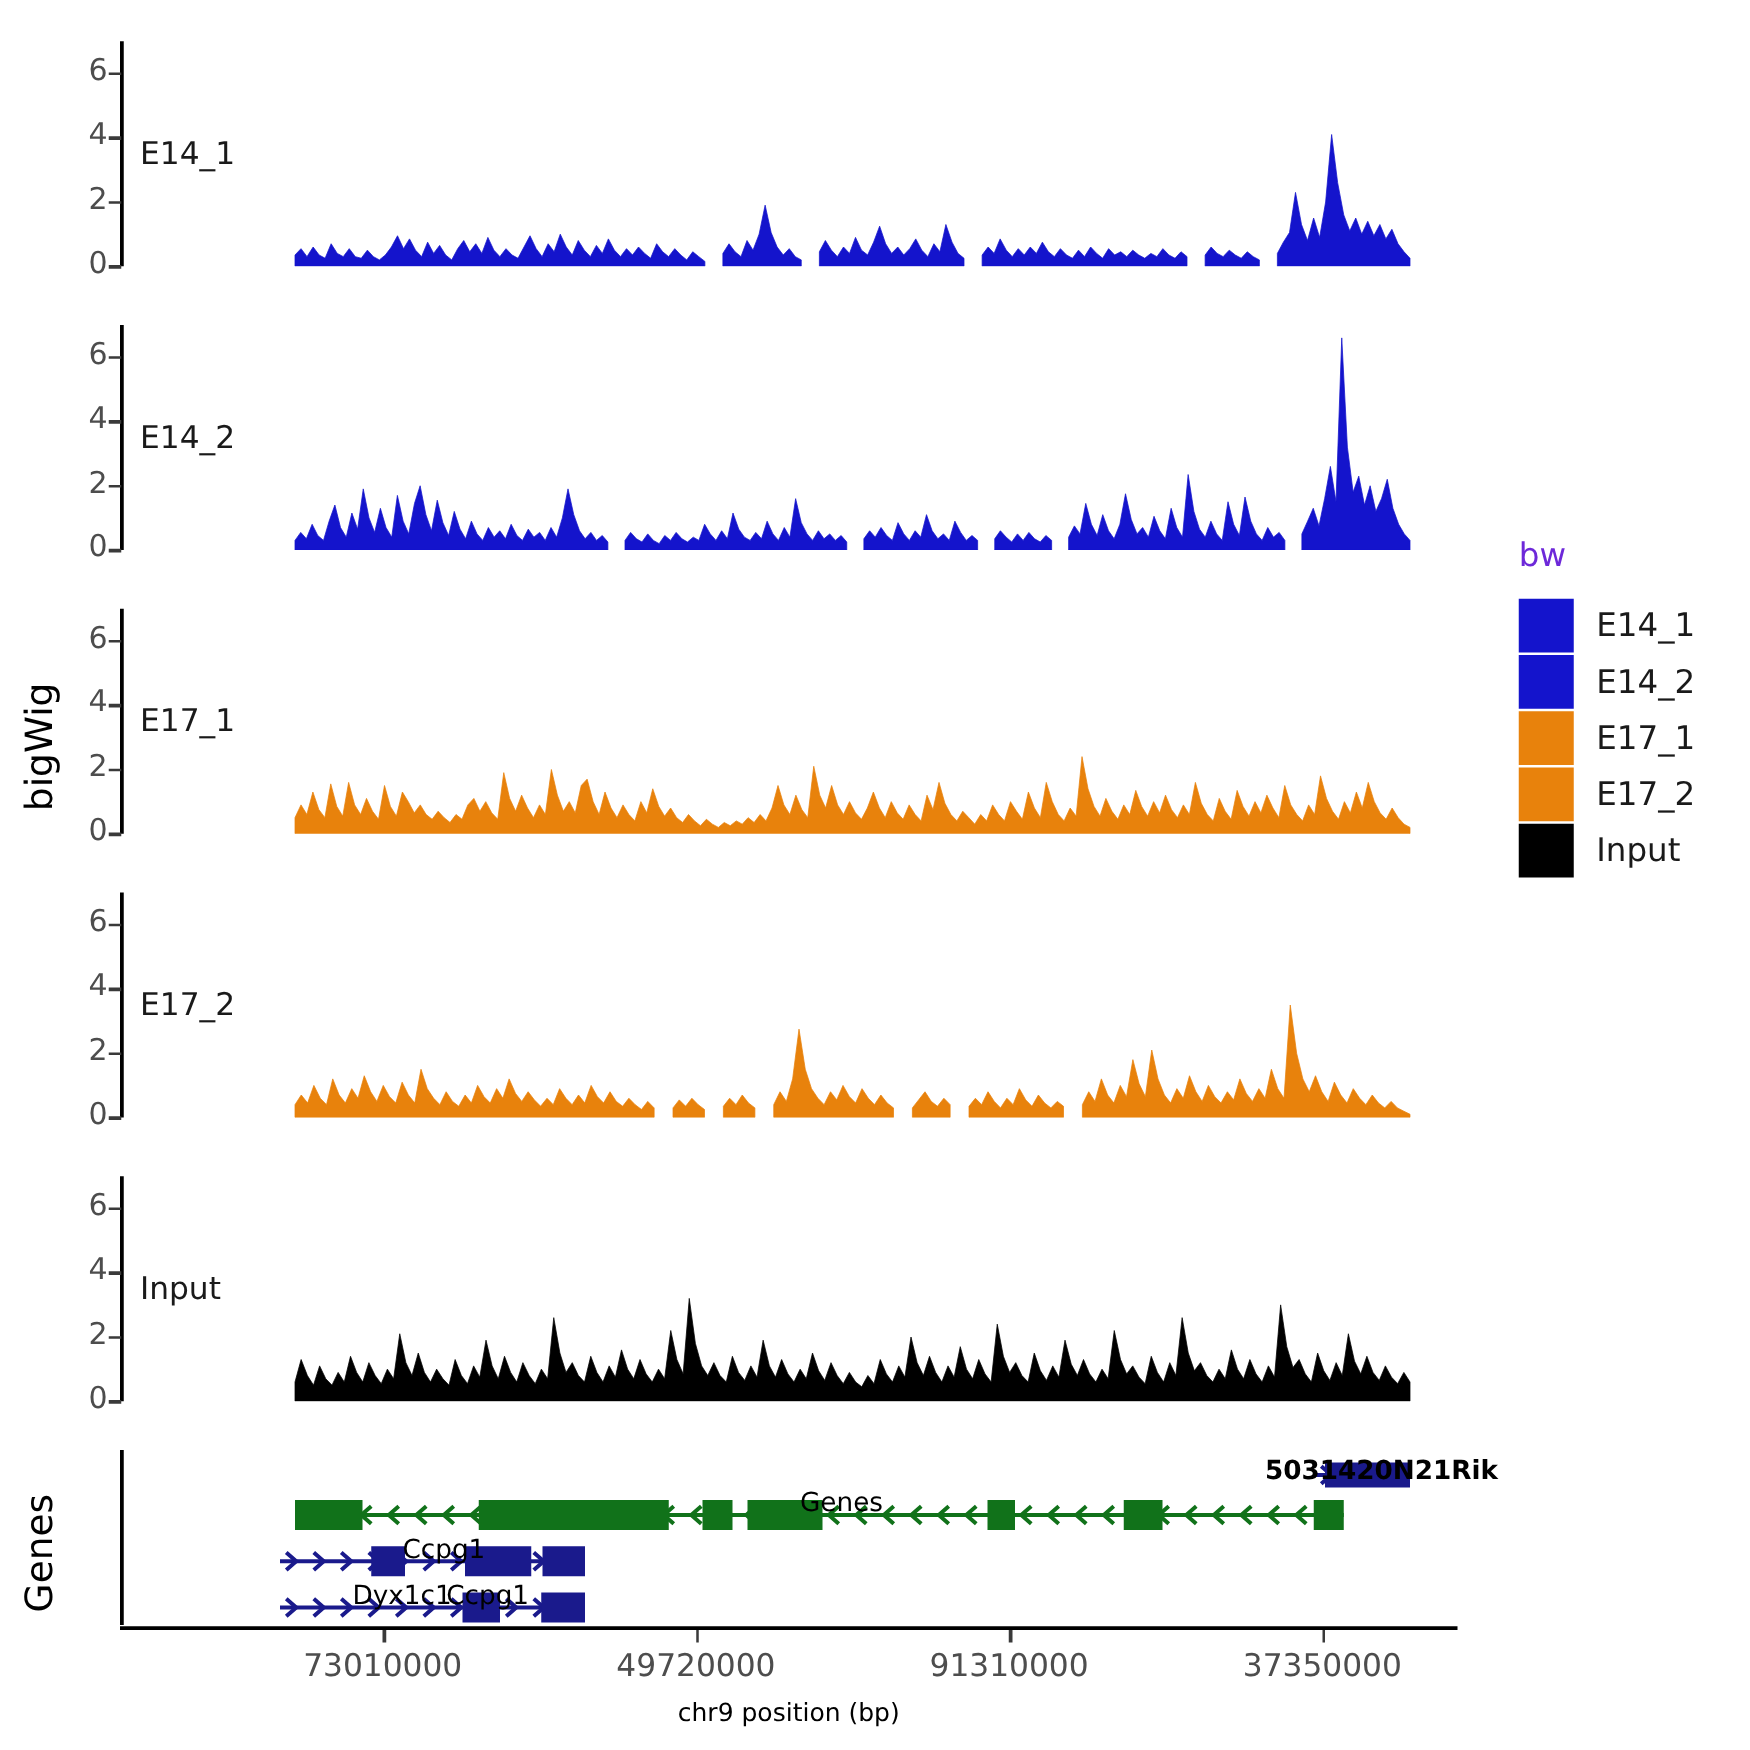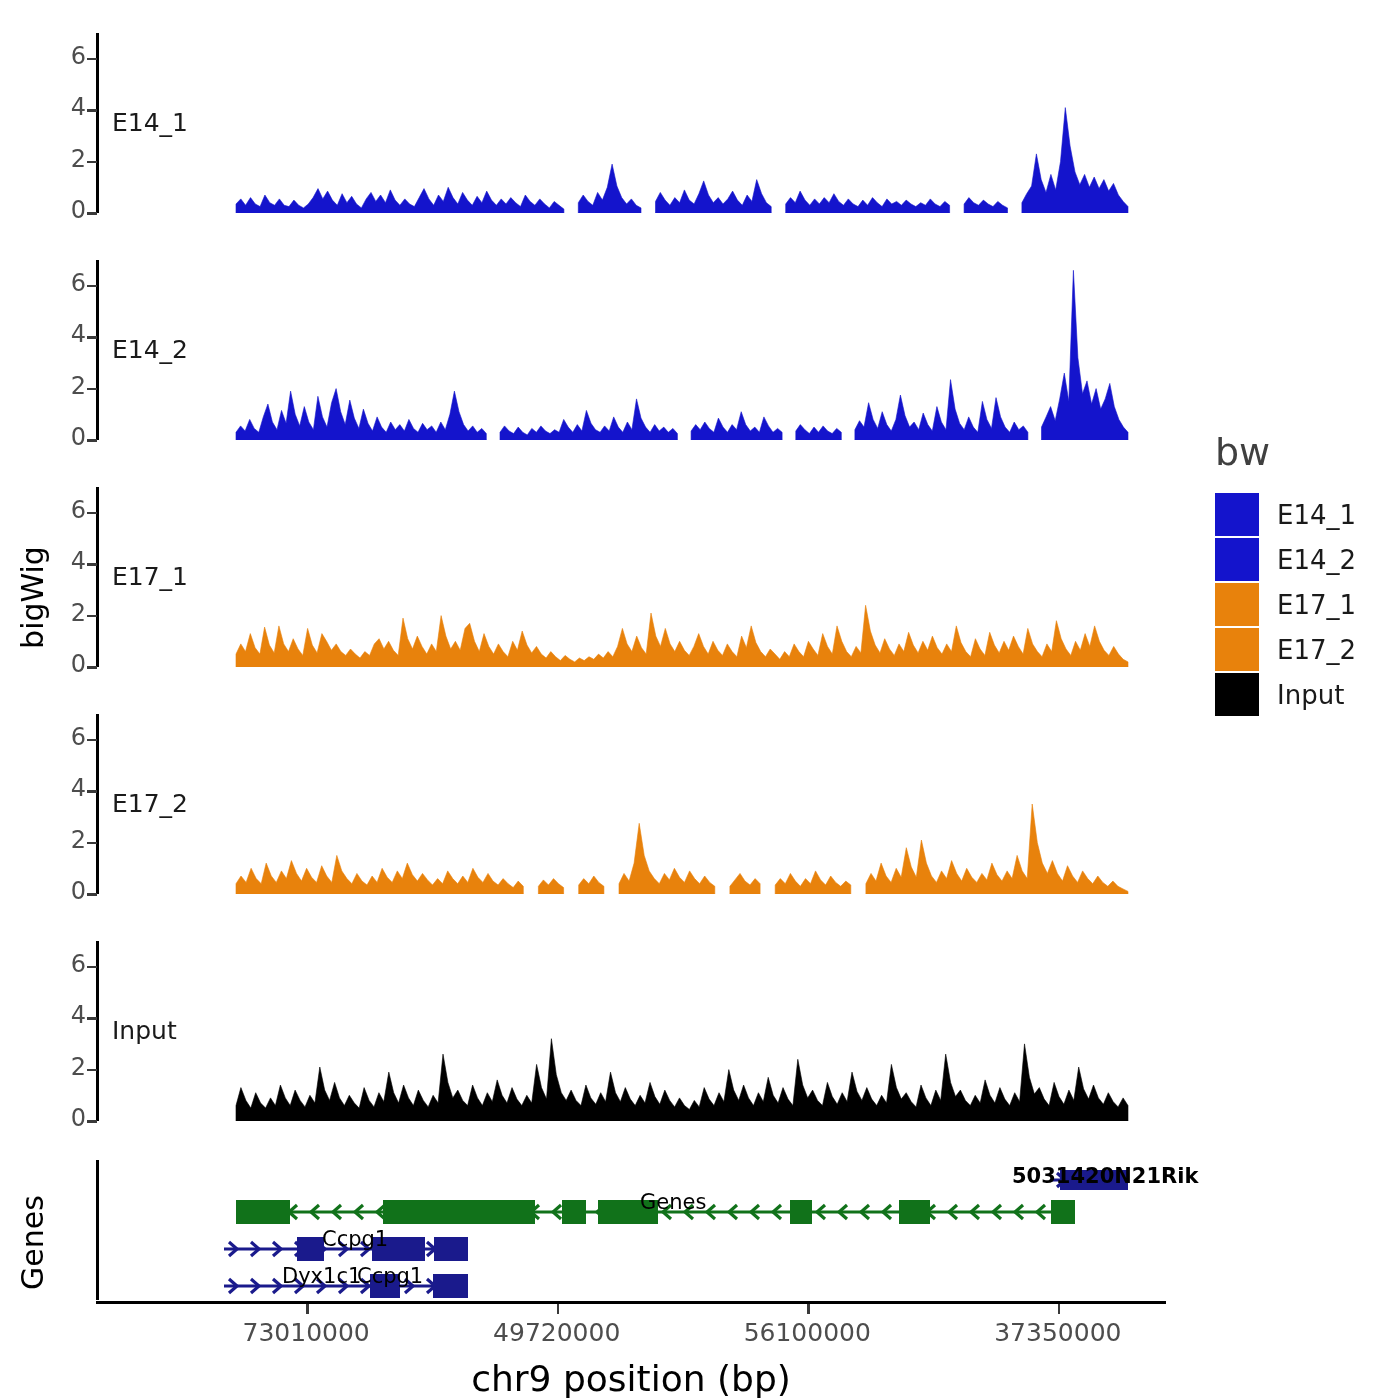--- a/index.html
+++ b/index.html
@@ -17,33 +17,33 @@
   .tick{position:absolute;left:87px;width:10px;height:2.5px;background:#3a3a3a;}
   .ticklab{position:absolute;right:1314px;width:40px;text-align:right;
            font-size:24px;color:#4d4d4d;line-height:1;}
   .trackname{position:absolute;font-size:25px;color:#1a1a1a;white-space:nowrap;}
 
   .plotarea{position:absolute;left:96px;width:1070px;}
   .plotarea svg{display:block;width:100%;height:100%;}
 
   
   .legend{position:absolute;left:1215px;top:430px;}
-  .legend-title{font-size:38px;color:#404040;margin-bottom:18px;}
+  .legend-title{font-size:26px;color:#6d28d9;margin-bottom:18px;}
   .legend-row{display:flex;align-items:center;height:45px;}
   .swatch{width:44px;height:43px;margin-right:18px;flex:0 0 auto;}
   .legend-label{font-size:26px;color:#1a1a1a;white-space:nowrap;}
 
   
   .genes-axis{position:absolute;left:96px;top:1160px;width:3px;height:140px;background:#000;}
   .xaxis-line{position:absolute;left:96px;top:1301px;width:1070px;height:3px;background:#000;}
   .xtick{position:absolute;width:2.5px;height:10px;background:#3a3a3a;top:1304px;}
   .xticklab{position:absolute;top:1318px;font-size:25px;color:#4d4d4d;
             text-align:center;width:200px;margin-left:-100px;}
   .xaxis-title{position:absolute;top:1358px;left:96px;width:1070px;
-               text-align:center;font-size:36px;color:#000;}
+               text-align:center;font-size:20px;color:#000;}
   .gene-label{position:absolute;font-size:21px;color:#000;white-space:nowrap;}
 </style>
 </head>
 <body>
 
 <div class="root">
 
   <div class="ylab ylab-bigwig">bigWig</div>
   <div class="ylab ylab-genes">Genes</div>
 
@@ -216,21 +216,21 @@
       <div class="gene-label" style="left: 357px; top: 1264px;">Ccpg1</div>
     </div>
 
   <div class="xaxis-line"></div>
   <div id="xaxis">
       <div class="xtick" style="left: 306.157px;"></div>
       <div class="xticklab" style="left: 306.157px;">73010000</div>
       <div class="xtick" style="left: 556.719px;"></div>
       <div class="xticklab" style="left: 556.719px;">49720000</div>
       <div class="xtick" style="left: 807.281px;"></div>
-      <div class="xticklab" style="left: 807.281px;">56100000</div>
+      <div class="xticklab" style="left: 807.281px;">91310000</div>
       <div class="xtick" style="left: 1057.84px;"></div>
       <div class="xticklab" style="left: 1057.84px;">37350000</div>
     </div>
   <div class="xaxis-title">chr9 position (bp)</div>
 
   <div class="legend">
     <div class="legend-title">bw</div>
     <div id="legend-items">
         <div class="legend-row">
           <div class="swatch" style="background: rgb(20, 20, 204);"></div>

